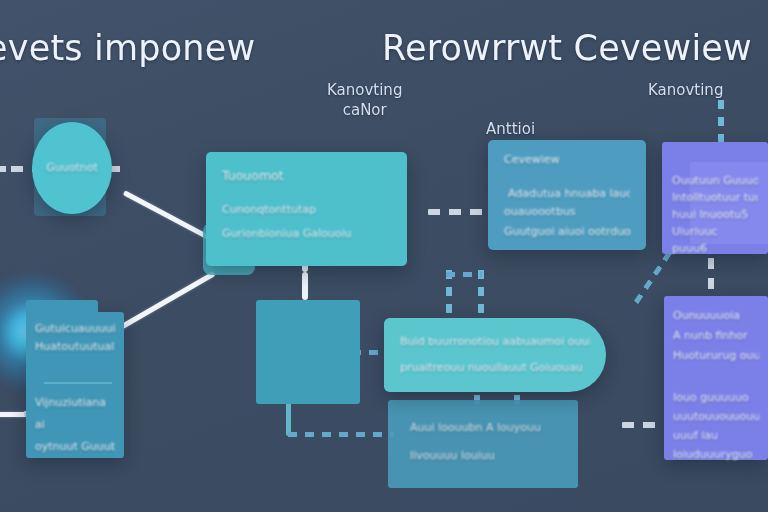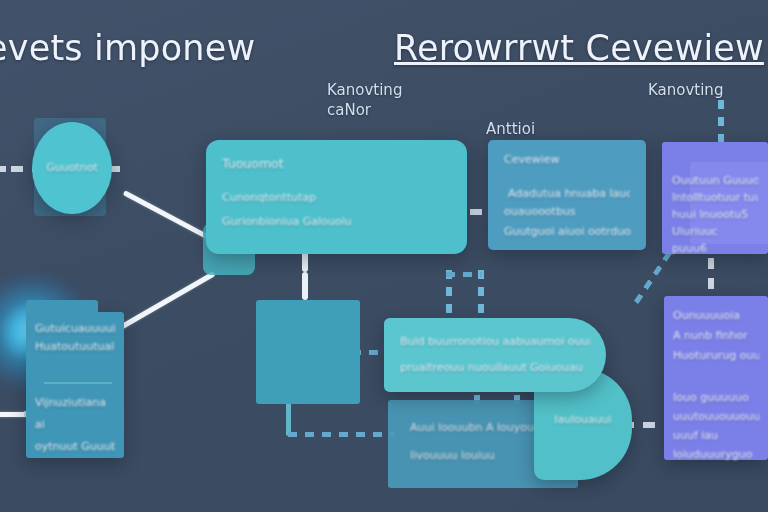--- a/index.html
+++ b/index.html
@@ -26,30 +26,31 @@
   .title {
     position: absolute;
     color: #eef3fb;
     font-size: 35px;
     font-weight: 400;
     letter-spacing: 0.2px;
     white-space: nowrap;
     text-shadow: 0 1px 3px rgba(10,18,30,0.45);
   }
   #title-left  { left: -14px; top: 28px; }
-  #title-right { left: 394px; top: 28px; text-decoration: underline; }
+  #title-right { left: 382px; top: 28px; }
 
   .colhead {
     position: absolute;
     color: #d3deee;
     font-size: 15px;
     line-height: 20px;
     white-space: nowrap;
     text-shadow: 0 1px 2px rgba(10,18,30,0.4);
     filter: blur(0.65px);
+    text-align: center;
   }
   #colhead-1 { left: 327px; top: 80px; }
   #colhead-2 { left: 486px; top: 80px; margin-top: 39px; }
   #colhead-3 { left: 648px; top: 80px; }
 
   
   .node { position: absolute; box-sizing: border-box; }
 
   .card-text {
     position: absolute;
@@ -162,21 +163,21 @@
   <div id="glow" style="left:-28px; top:272px;"></div>
 
   <div class="node" style="left:34px; top:118px; width:72px; height:98px; background:#3f7f9e; opacity:.55; border-radius:4px;"></div>
   <div class="node softshadow" style="left:32px; top:122px; width:80px; height:92px; background:#4fc3cf; border-radius:40px/46px;">
     <div class="card-text blur2" style="top:36px; text-align:center; padding:0 6px;">
       <span class="ln">Guuotnot</span>
     </div>
   </div>
 
   <div class="node" style="left:203px; top:223px; width:52px; height:52px; background:#46b3bf; border-radius:8px; opacity:.85;"></div>
-  <div class="node softshadow" style="left:206px; top:140px; width:261px; height:114px; background:#4ec0cb; border-radius:13px;">
+  <div class="node softshadow" style="left:206px; top:152px; width:201px; height:114px; background:#4ec0cb; border-radius:5px;">
     <div class="card-text blur2" style="top:14px;">
       <span class="ln" style="font-size:12.5px;">Tuouomot</span>
     </div>
     <div class="card-text blur3" style="top:48px;">
       <span class="ln">Cunonqtonttutap</span>
     </div>
     <div class="card-text blur3" style="top:72px;">
       <span class="ln">Gurionbioniua Galouoiu</span>
     </div>
   </div>
@@ -223,25 +224,20 @@
 
   <div class="node" style="left:256px; top:300px; width:104px; height:104px; background:#3f9fb8; border-radius:3px;"></div>
 
   <div class="node" style="left:388px; top:400px; width:190px; height:88px; background:#4a9ab8; opacity:.92; border-radius:3px;">
     <div class="card-text blur3" style="top:14px; padding:0 22px; line-height:28px;">
       <span class="ln">Auui loouubn  A louyouu</span>
       <span class="ln">Iivouuuu louiuu</span>
     </div>
   </div>
 
-  <div class="node softshadow" style="left:534px; top:368px; width:98px; height:112px; background:#52c0c8; border-radius:10px 52px 52px 10px;">
-    <div class="card-text blur2" style="top:42px; text-align:center; padding:0 6px;">
-      <span class="ln">laulouauui</span>
-    </div>
-  </div>
 
   <div class="node softshadow" style="left:384px; top:318px; width:222px; height:74px; background:#5cc6cf; border-radius:6px 40px 40px 6px;">
     <div class="card-text blur3" style="top:14px; padding:0 16px;">
       <span class="ln">Buid buurronotiou aabuaumoi      ouuiaou</span>
     </div>
     <div class="card-text blur3" style="top:40px; padding:0 16px;">
       <span class="ln">pruaitreouu nuouilauut Goiuouau</span>
     </div>
   </div>
 

